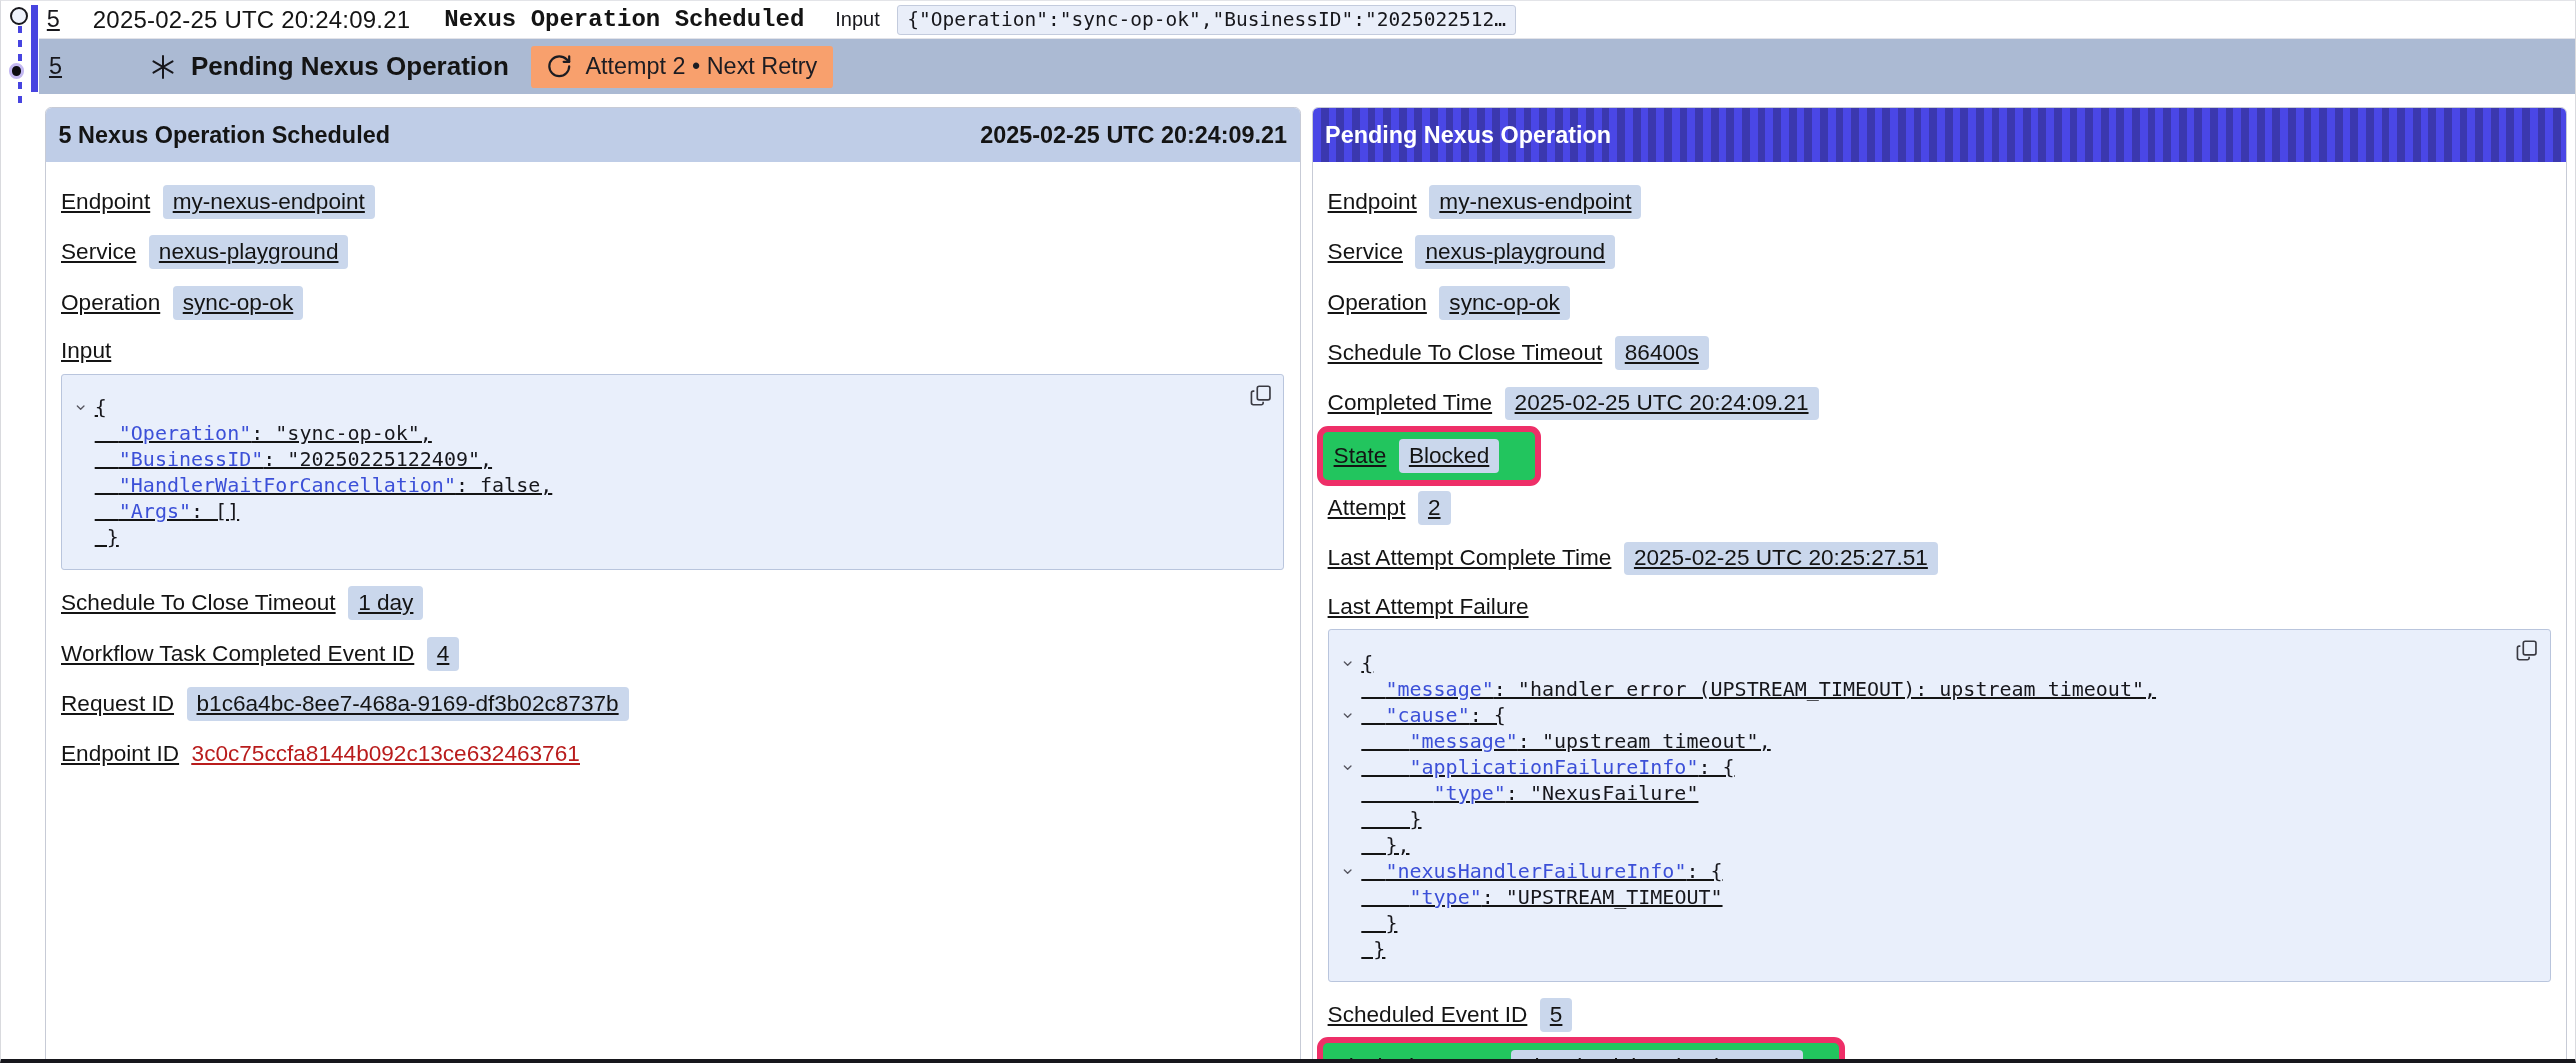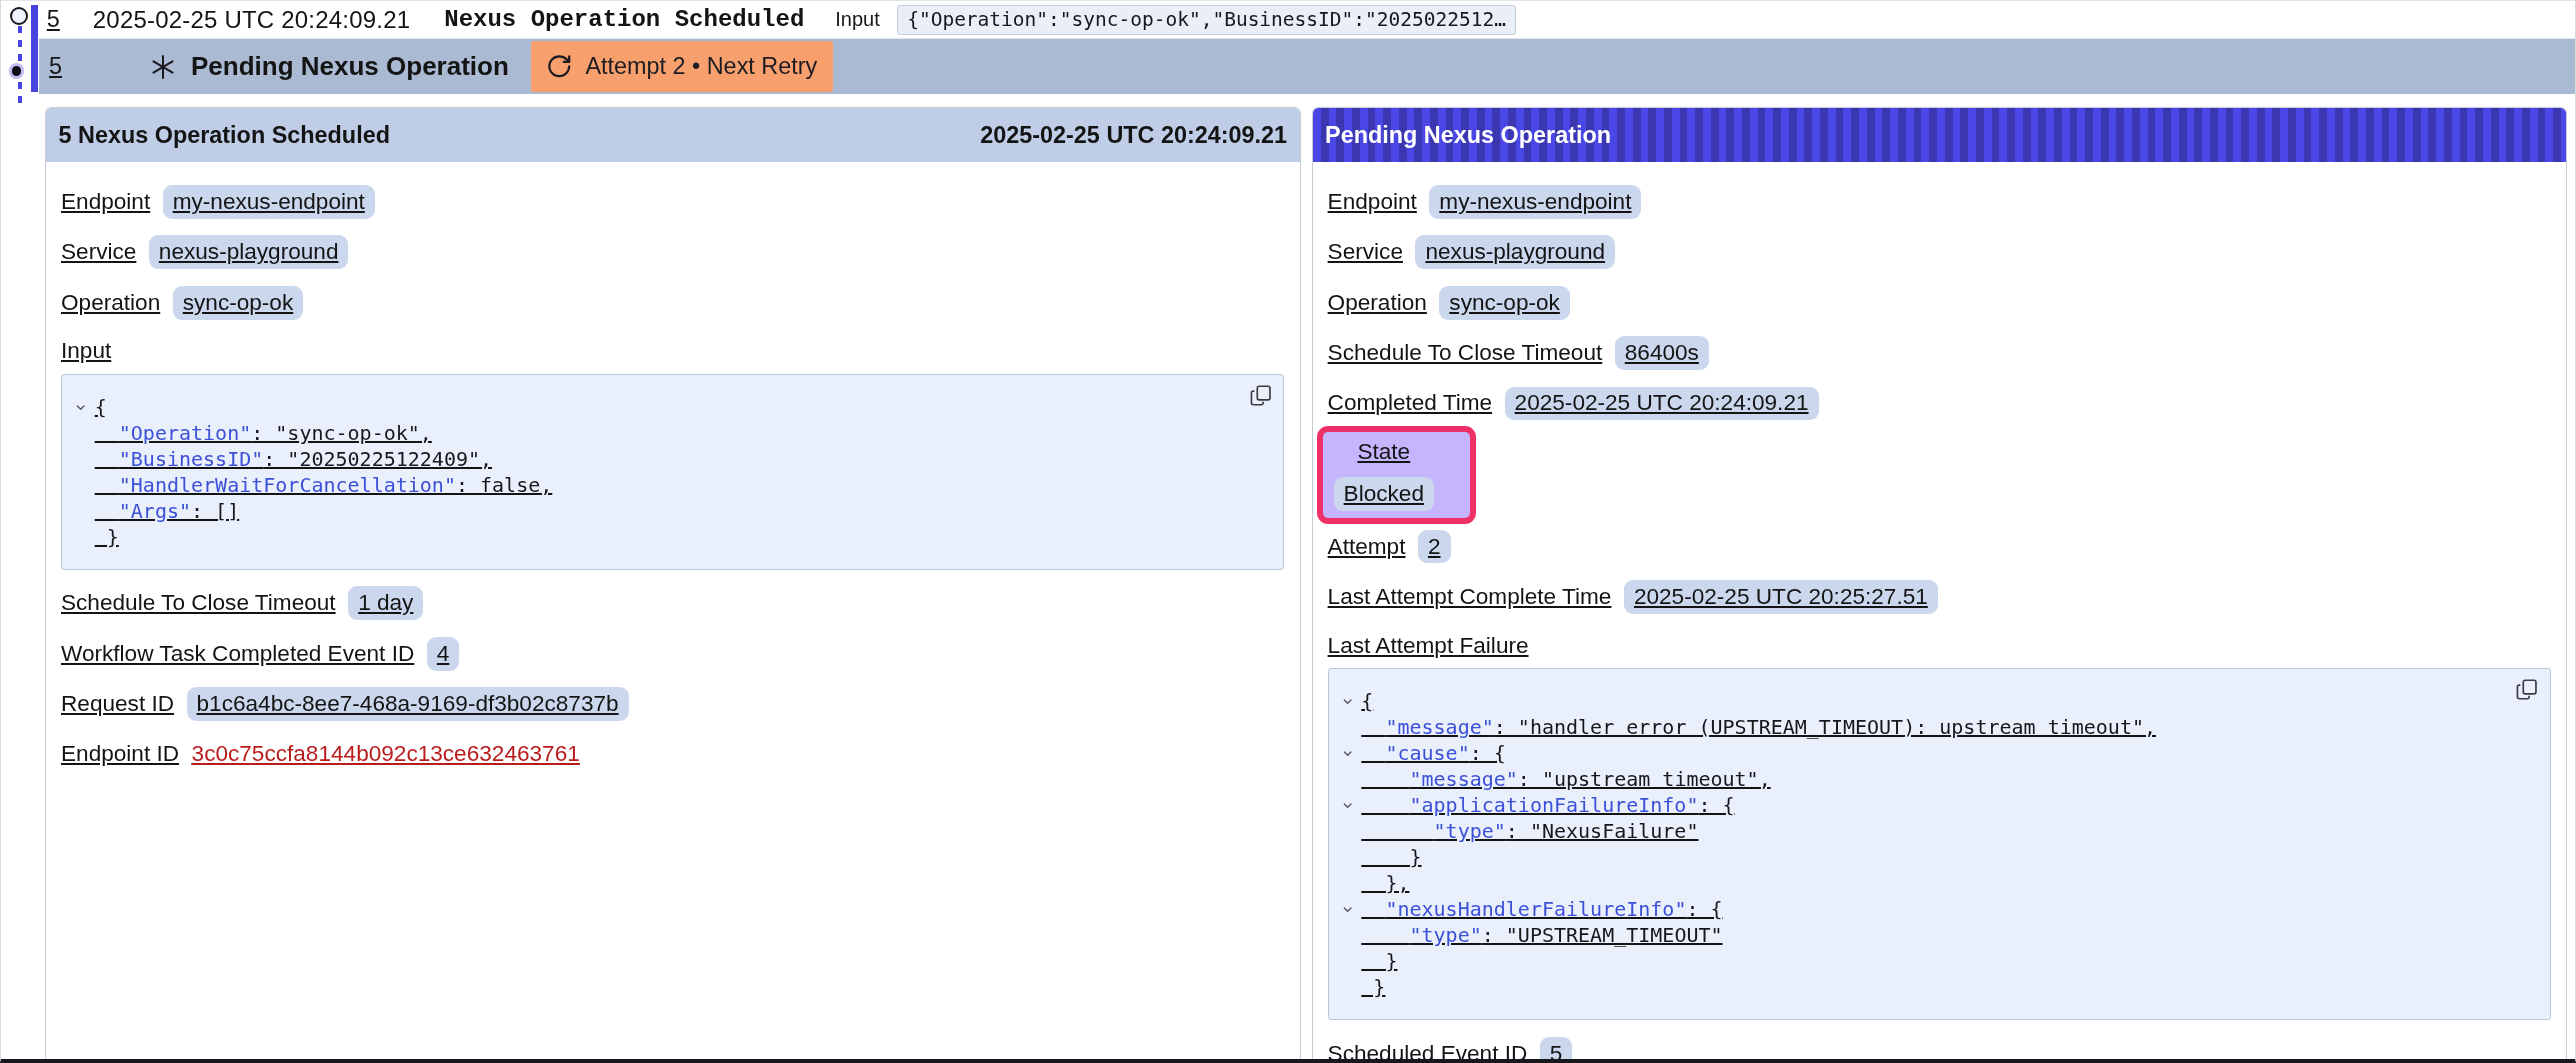--- a/index.html
+++ b/index.html
@@ -28,42 +28,42 @@
   .row2 { height:55px; background:var(--row-selected-bg); padding-left:10px; }
   .event-id-link { font-size:23.4px; color:#17171c; text-decoration:underline; cursor:pointer; }
   .row1 .event-time { font-size:24px; margin-left:33px; letter-spacing:0.2px; }
   .row1 .event-title { font-size:24px; font-weight:700; margin-left:34px;font-family:Liberation Mono, monospace; }
   .row1 .input-label { font-size:20px; margin-left:31px; color:#17171c; }
   .input-chip { margin-left:17px; font-family:"DejaVu Sans Mono", monospace; font-size:19.5px;
     background:#e9eef9; border:0.8px solid #c3cbdd; border-radius:3.1px; padding:2.3px 9.4px; height:30px;
     display:flex; align-items:center; white-space:nowrap; color:#17171c; }
   .row2 .asterisk-icon { margin-left:87px; display:flex; }
   .row2 .event-title { font-size:26px; font-weight:700; margin-left:14px; }
-  .retry-badge { margin-left:22px; background:var(--retry-badge-bg); border-radius:3.1px; height:51px;
+  .retry-badge { margin-left:22px; background:var(--retry-badge-bg); border-radius:3.1px; height:42px;
     display:flex; align-items:center; gap:12.5px; padding:0 15.6px; font-size:23.4px; color:#1c1c22; }
 
   
   .panels { display:flex; gap:11px; margin:13.3px 7.8px 0 44px; height:959px; }
   .panel { flex:1 1 0; border:0.8px solid #c7cbd6; border-radius:6.2px 6.2px 0 0; overflow:hidden; background:#fff; }
   .panel-header { height:54px; display:flex; align-items:center; justify-content:space-between;
     padding:0 12.5px; font-size:23.4px; font-weight:600; background:var(--panel-header-bg); }
   .panel-header.striped {
     background:repeating-linear-gradient(90deg, var(--stripe-a) 0 7.8px, var(--stripe-b) 7.8px 15.6px);
     color:#fff; }
   .panel-body { padding:6.2px 15.6px 0 15px;text-decoration:underline; }
 
   .detail-row { display:flex; align-items:center; gap:12.5px; margin:16.4px 0; font-size:22.6px; min-height:34px; }
   .detail-label { color:#141414; }
-  .chip { background:var(--chip-bg); border-radius:9px; padding:3.9px 10px; color:#141414; white-space:nowrap; }
+  .chip { background:var(--chip-bg); border-radius:4px; padding:3.9px 10px; color:#141414; white-space:nowrap; }
   .link-value { color:#b91c1c; text-decoration:underline; cursor:pointer; }
   .section-label { font-size:22.6px; margin:18.7px 0 9.4px; }
 
   .annotation { display:inline-flex; align-items:center; gap:12.5px;
     border:6.2px solid var(--annotation-pink); border-radius:11px;
-    padding:7px 36px 7px 11px; margin:-11px 0 -11px -11px; background:#c4b5fd;flex-direction:column; }
+    padding:7px 36px 7px 11px; margin:-11px 0 -11px -11px; background:#22c55e; }
 
   
   .codeblock { position:relative; background:var(--code-bg); border:0.8px solid var(--code-border);
     border-radius:3.1px; padding:19.5px 47px 18.7px 4.7px;
     font-family:"DejaVu Sans Mono", monospace; font-size:20px; line-height:26px; color:#17171c; }
   .code-line { display:flex; }
   .chev { flex:0 0 28px; display:flex; justify-content:center; align-items:flex-start; padding-top:7px; color:#555; }
   .code-text { white-space:pre; }
   .jkey { color:var(--json-key); }
   .copy-icon { position:absolute; top:7.8px; right:11px; cursor:pointer; }

